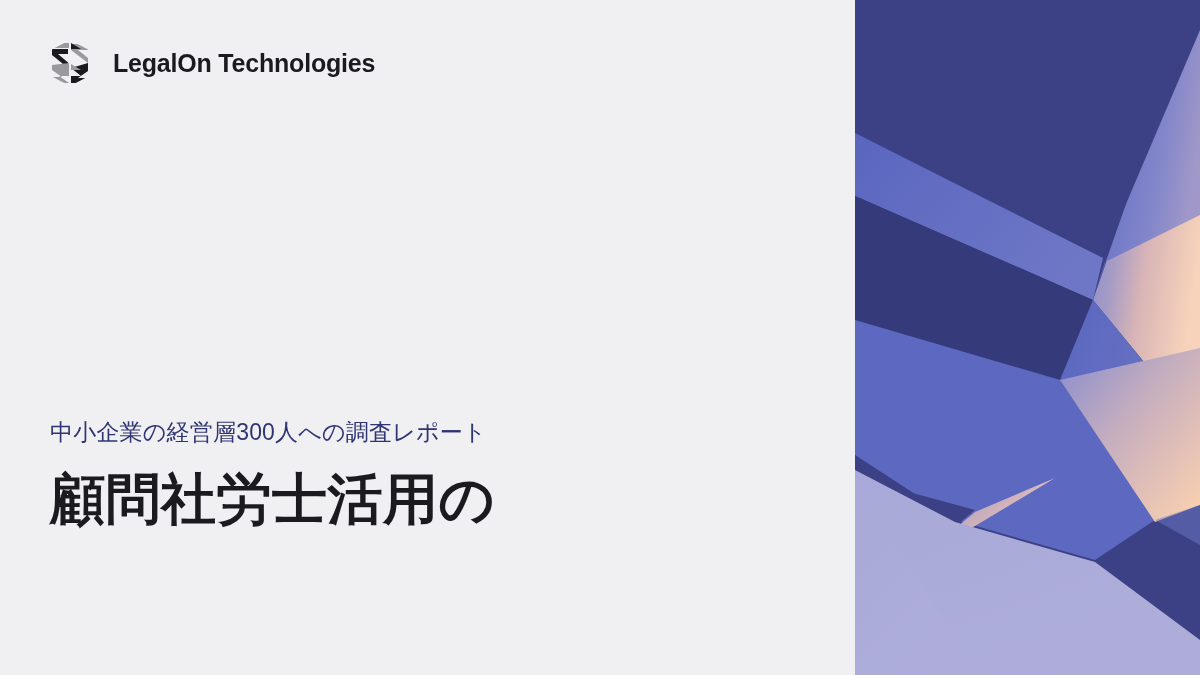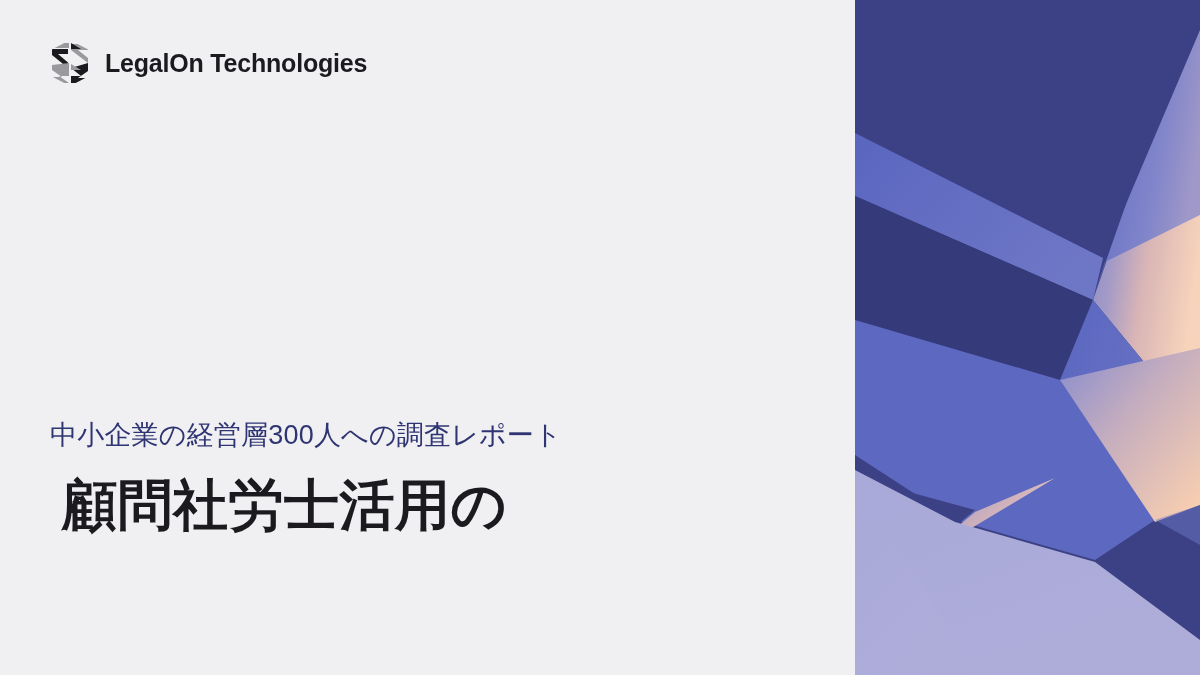--- a/index.html
+++ b/index.html
@@ -28,21 +28,21 @@
     background: #f0eff2;
   }
 
   
   .logo-lockup {
     position: absolute;
     left: 48px;
     top: 40px;
     display: flex;
     align-items: center;
-    gap: 13px;
+    gap: 21px;
   }
   .logo-mark {
     width: 44px;
     height: 46px;
     display: block;
     flex: 0 0 auto;
   }
   .logo-wordmark {
     font-size: 25px;
     font-weight: 700;
@@ -53,35 +53,35 @@
   }
 
   
   .headline-block {
     position: absolute;
     left: 50px;
     top: 418px;
     width: 760px;
   }
   .kicker {
-    font-size: 27px;
+    font-size: 23px;
     font-weight: 500;
     color: #2e3572;
     letter-spacing: 0.2px;
     line-height: 1.28;
     margin: 0 0 12px 0;
     white-space: nowrap;
   }
   .title {
     font-size: 55px;
     font-weight: 700;
     color: #1b1b1f;
     letter-spacing: 0.5px;
     line-height: 1.49;
-    margin: 12px;
+    margin: 0;
   }
   .title-line {
     display: block;
     white-space: nowrap;
   }
 
   
   .artwork {
     position: absolute;
     right: 0;

